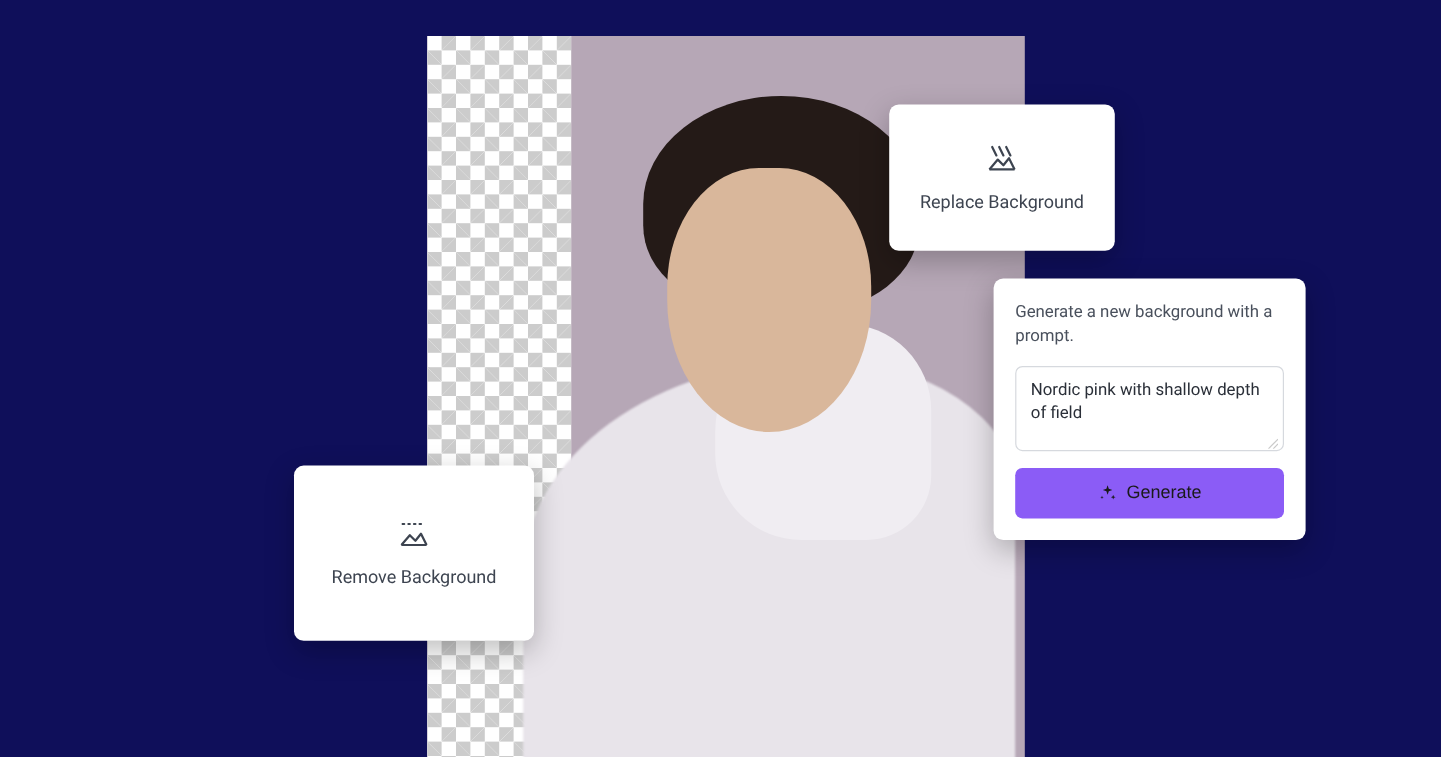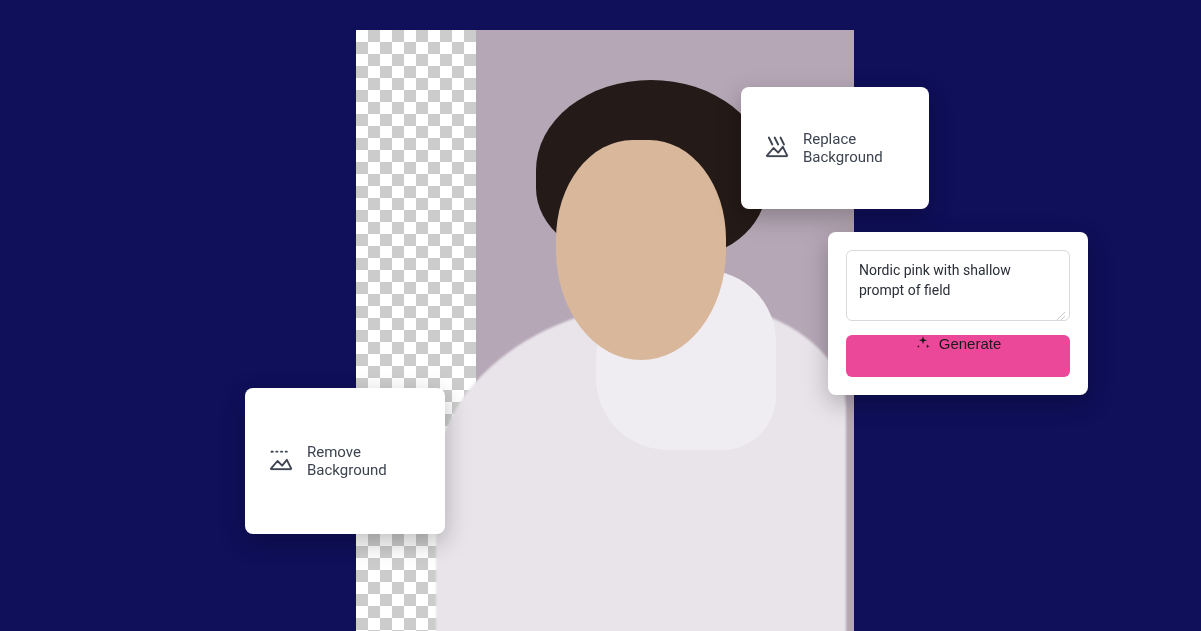--- a/index.html
+++ b/index.html
@@ -69,21 +69,21 @@
     border-radius: 50% 40% 30% 40%;
   }
 
   
   .card {
     position: absolute;
     background: #fff;
     border-radius: 8px;
     box-shadow: 0 8px 24px rgba(0,0,0,.25);
     display: flex;
-    flex-direction: row;
+    flex-direction: column;
     align-items: center;
     justify-content: center;
     padding: 18px 22px;
     gap: 12px;
   }
   .card-label {
     font-size: 15px;
     color: #3d4450;
     font-weight: 400;
   }
@@ -120,25 +120,25 @@
   }
   .resize-grip {
     position: absolute;
     right: 4px; bottom: 4px;
     width: 10px; height: 10px;
     opacity: .35;
   }
   .generate-btn {
     width: 100%;
     height: 42px;
-    background: #ec4899;
+    background: #8b5cf6;
     border: none;
     border-radius: 6px;
     display: flex;
-    align-items: flex-start;
+    align-items: center;
     justify-content: center;
     gap: 8px;
     font-size: 15px;
     color: #1a1a1a;
     font-weight: 500;
     cursor: pointer;
   }
 
   .icon { display: flex; align-items: center; justify-content: center; }
 </style>
@@ -172,23 +172,24 @@
     <svg width="28" height="28" viewBox="0 0 24 24" fill="none" stroke="#3d4450" stroke-width="1.6">
       <path d="M5 3 L8 9 M10 3 L13 9 M15 3 L18 9" stroke-linecap="round"></path>
       <path d="M3 19 L9 12 L13 16 L17 11 L21 19" stroke-linejoin="round"></path>
       <line x1="3" y1="19" x2="21" y2="19"></line>
     </svg>
   </span>
   <span class="card-label">Replace Background</span>
 </div>
 
 <div class="prompt-panel">
+  <div class="prompt-help">Generate a new background with a prompt.</div>
 
   <div class="prompt-box">
-    <span>Nordic pink with shallow prompt of field</span>
+    <span>Nordic pink with shallow depth of field</span>
     <span class="resize-grip">
       <svg width="10" height="10" viewBox="0 0 10 10" stroke="#666" stroke-width="1">
         <line x1="2" y1="10" x2="10" y2="2"></line>
         <line x1="6" y1="10" x2="10" y2="6"></line>
       </svg>
     </span>
   </div>
 
   <button class="generate-btn">
     <span class="icon">

